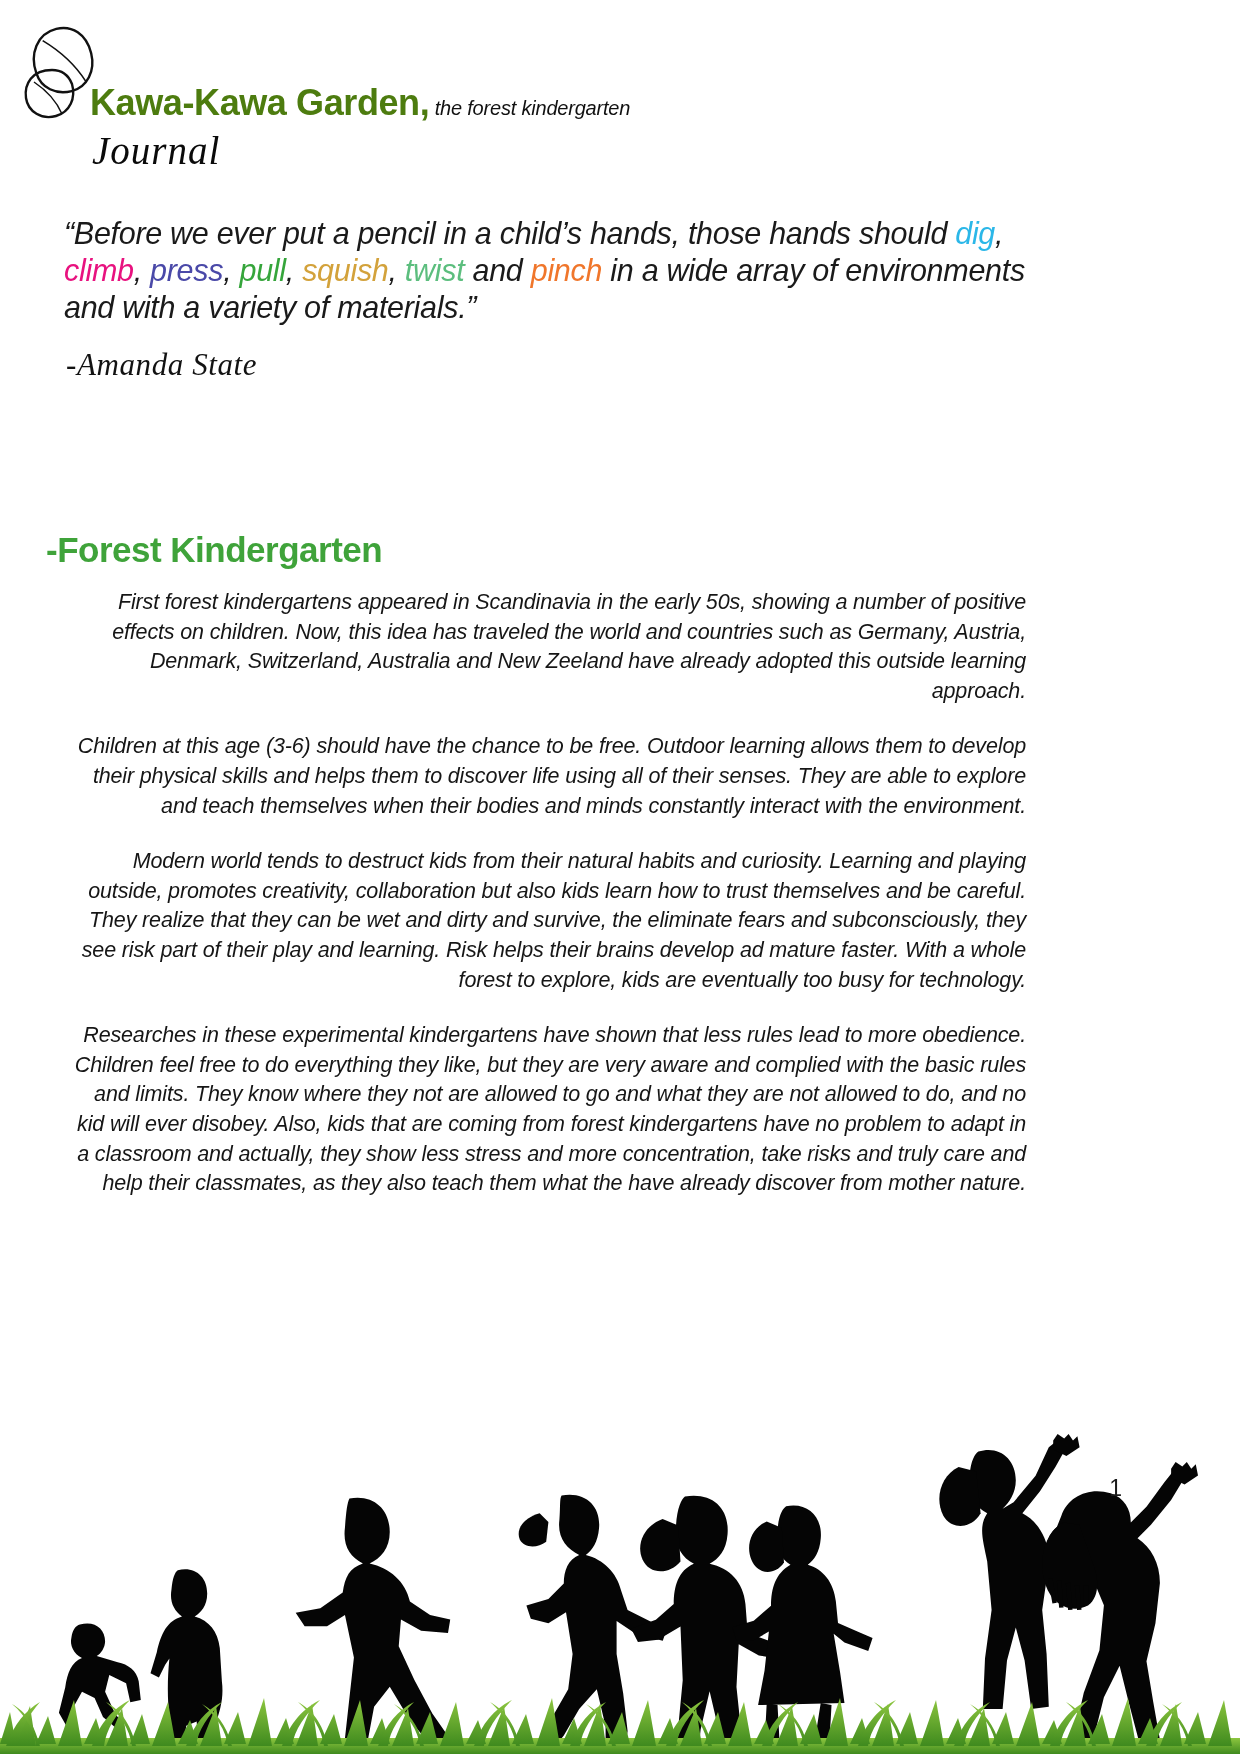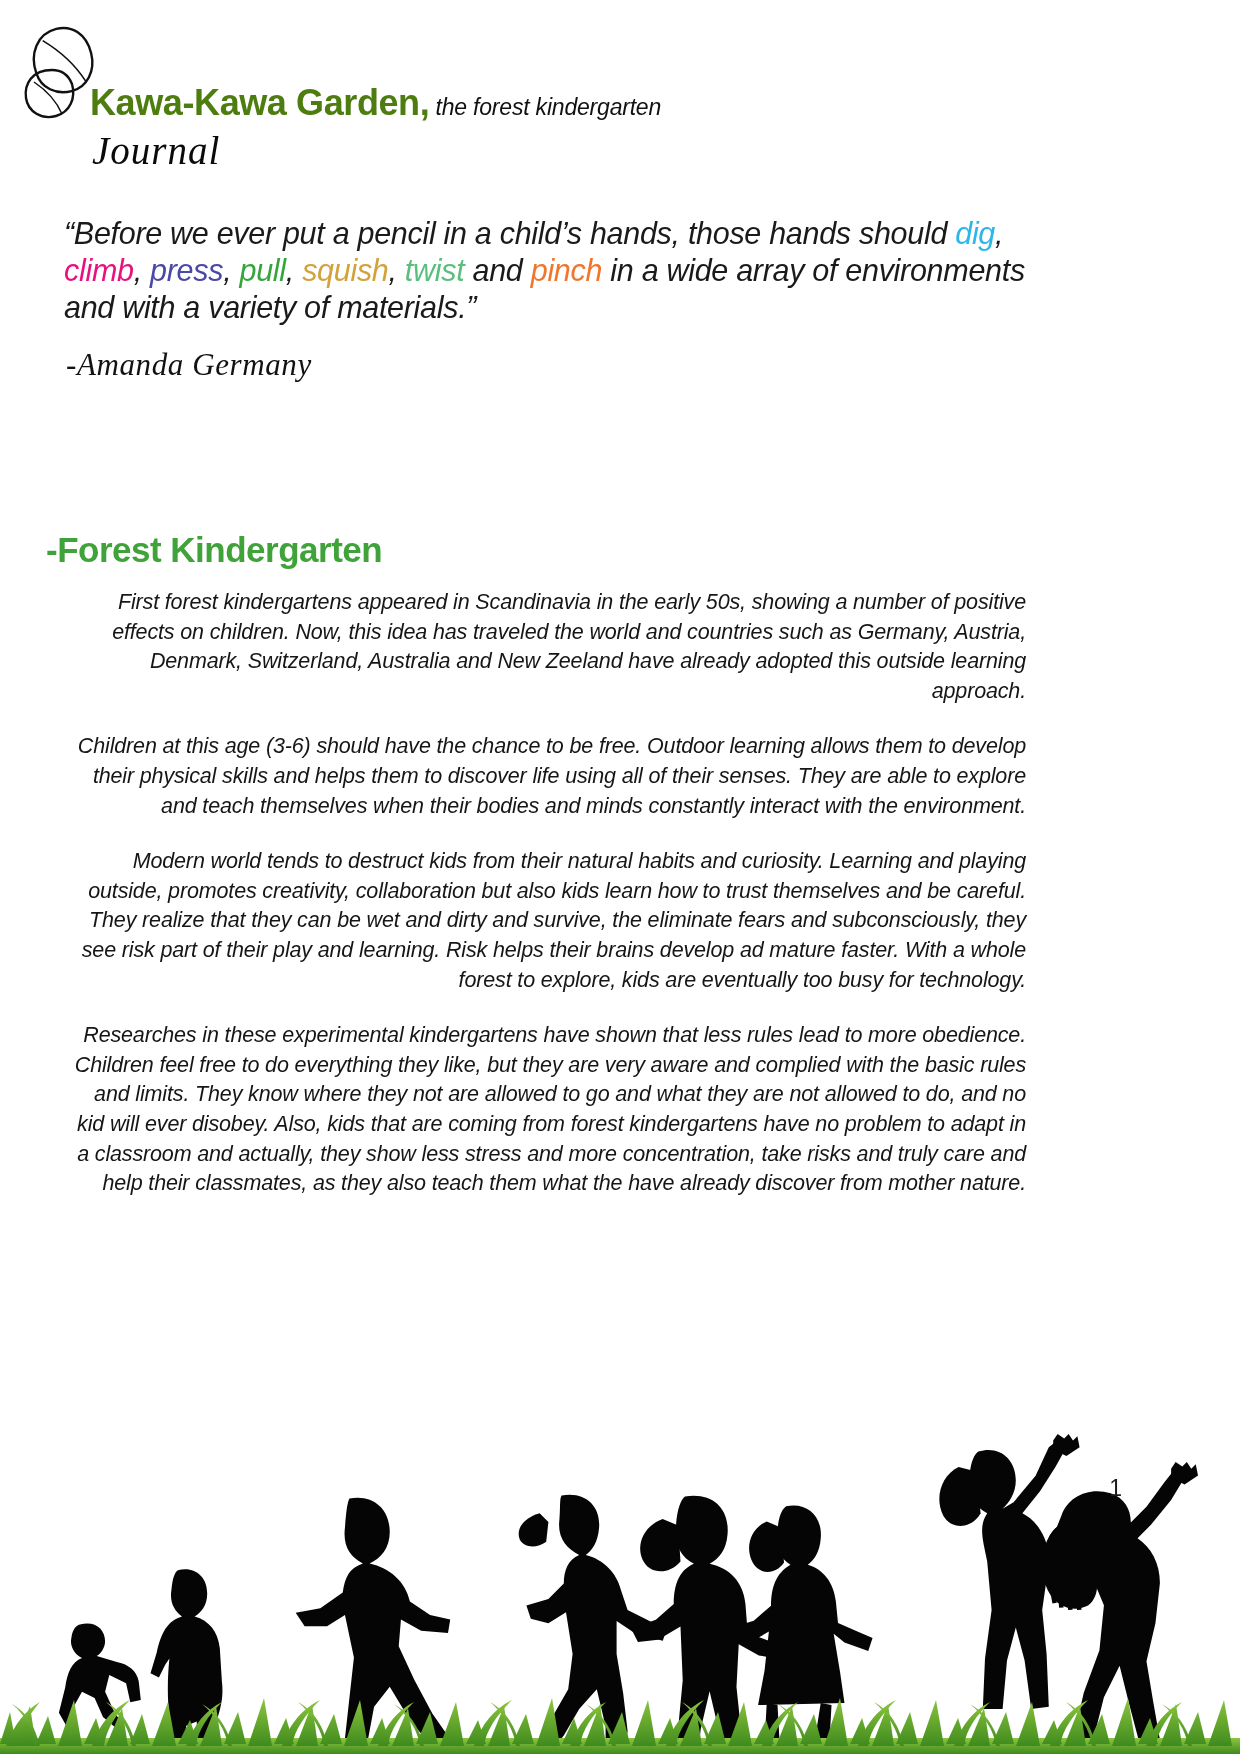--- a/index.html
+++ b/index.html
@@ -39,21 +39,21 @@
   }
   .brand-name {
     font-family: "Liberation Sans", sans-serif;
     font-size: 36px;
     font-weight: bold;
     letter-spacing: -0.4px;
     color: #4d7c0f;
   }
   .brand-tag {
     font-family: "Liberation Sans", sans-serif;
-    font-size: 23px;
+    font-size: 20px;
     font-style: italic;
     font-weight: 400;
     color: #111111;
     letter-spacing: -0.2px;
   }
   .journal-word {
     position: absolute;
     left: 70px;
     top: 104px;
     font-family: "Liberation Serif", serif;
@@ -168,21 +168,21 @@
       <span class="brand-name">Kawa-Kawa Garden,</span><span class="brand-tag"> the forest kindergarten</span>
     </div>
 
     <div class="journal-word">Journal</div>
   </div>
 
   <div class="quote-block">
     <span>“Before we ever put a pencil in a child’s hands, those hands should </span><span id="quote-words"><span class="w" style="color: rgb(43, 183, 232);">dig</span><span class="w" style="color: rgb(26, 26, 26);">, </span><span class="w" style="color: rgb(232, 18, 127);">climb</span><span class="w" style="color: rgb(26, 26, 26);">, </span><span class="w" style="color: rgb(74, 73, 168);">press</span><span class="w" style="color: rgb(26, 26, 26);">, </span><span class="w" style="color: rgb(53, 165, 59);">pull</span><span class="w" style="color: rgb(26, 26, 26);">, </span><span class="w" style="color: rgb(211, 162, 59);">squish</span><span class="w" style="color: rgb(26, 26, 26);">, </span><span class="w" style="color: rgb(92, 190, 126);">twist</span><span class="w" style="color: rgb(26, 26, 26);"> and </span><span class="w" style="color: rgb(240, 118, 43);">pinch</span></span><span> in a wide array of environments and with a variety of materials.”</span>
   </div>
 
-  <div class="author">-Amanda Germany</div>
+  <div class="author">-Amanda State</div>
 
   <h2 class="section-heading" style="color: rgb(63, 163, 58);">-Forest Kindergarten</h2>
 
   <div class="body-copy" id="body-copy">
       <p class="para">First forest kindergartens appeared in Scandinavia in the early 50s, showing a number of positive effects on children. Now, this idea has traveled the world and countries such as Germany, Austria, Denmark, Switzerland, Australia and New Zeeland have already adopted this outside learning approach.</p>
       <p class="para">Children at this age (3-6) should have the chance to be free. Outdoor learning allows them to develop their physical skills and helps them to discover life using all of their senses. They are able to explore and teach themselves when their bodies and minds constantly interact with the environment.</p>
       <p class="para">Modern world tends to destruct kids from their natural habits and curiosity. Learning and playing outside, promotes creativity, collaboration but also kids learn how to trust themselves and be careful. They realize that they can be wet and dirty and survive, the eliminate fears and subconsciously, they see risk part of their play and learning. Risk helps their brains develop ad mature faster. With a whole forest to explore, kids are eventually too busy for technology.</p>
       <p class="para">Researches in these experimental kindergartens have shown that less rules lead to more obedience. Children feel free to do everything they like, but they are very aware and complied with the basic rules and limits. They know where they not are allowed to go and what they are not allowed to do, and no kid will ever disobey. Also, kids that are coming from forest kindergartens have no problem to adapt in a classroom and actually, they show less stress and more concentration, take risks and truly care and help their classmates, as they also teach them what the have already discover from mother nature.</p>
     </div>
 

